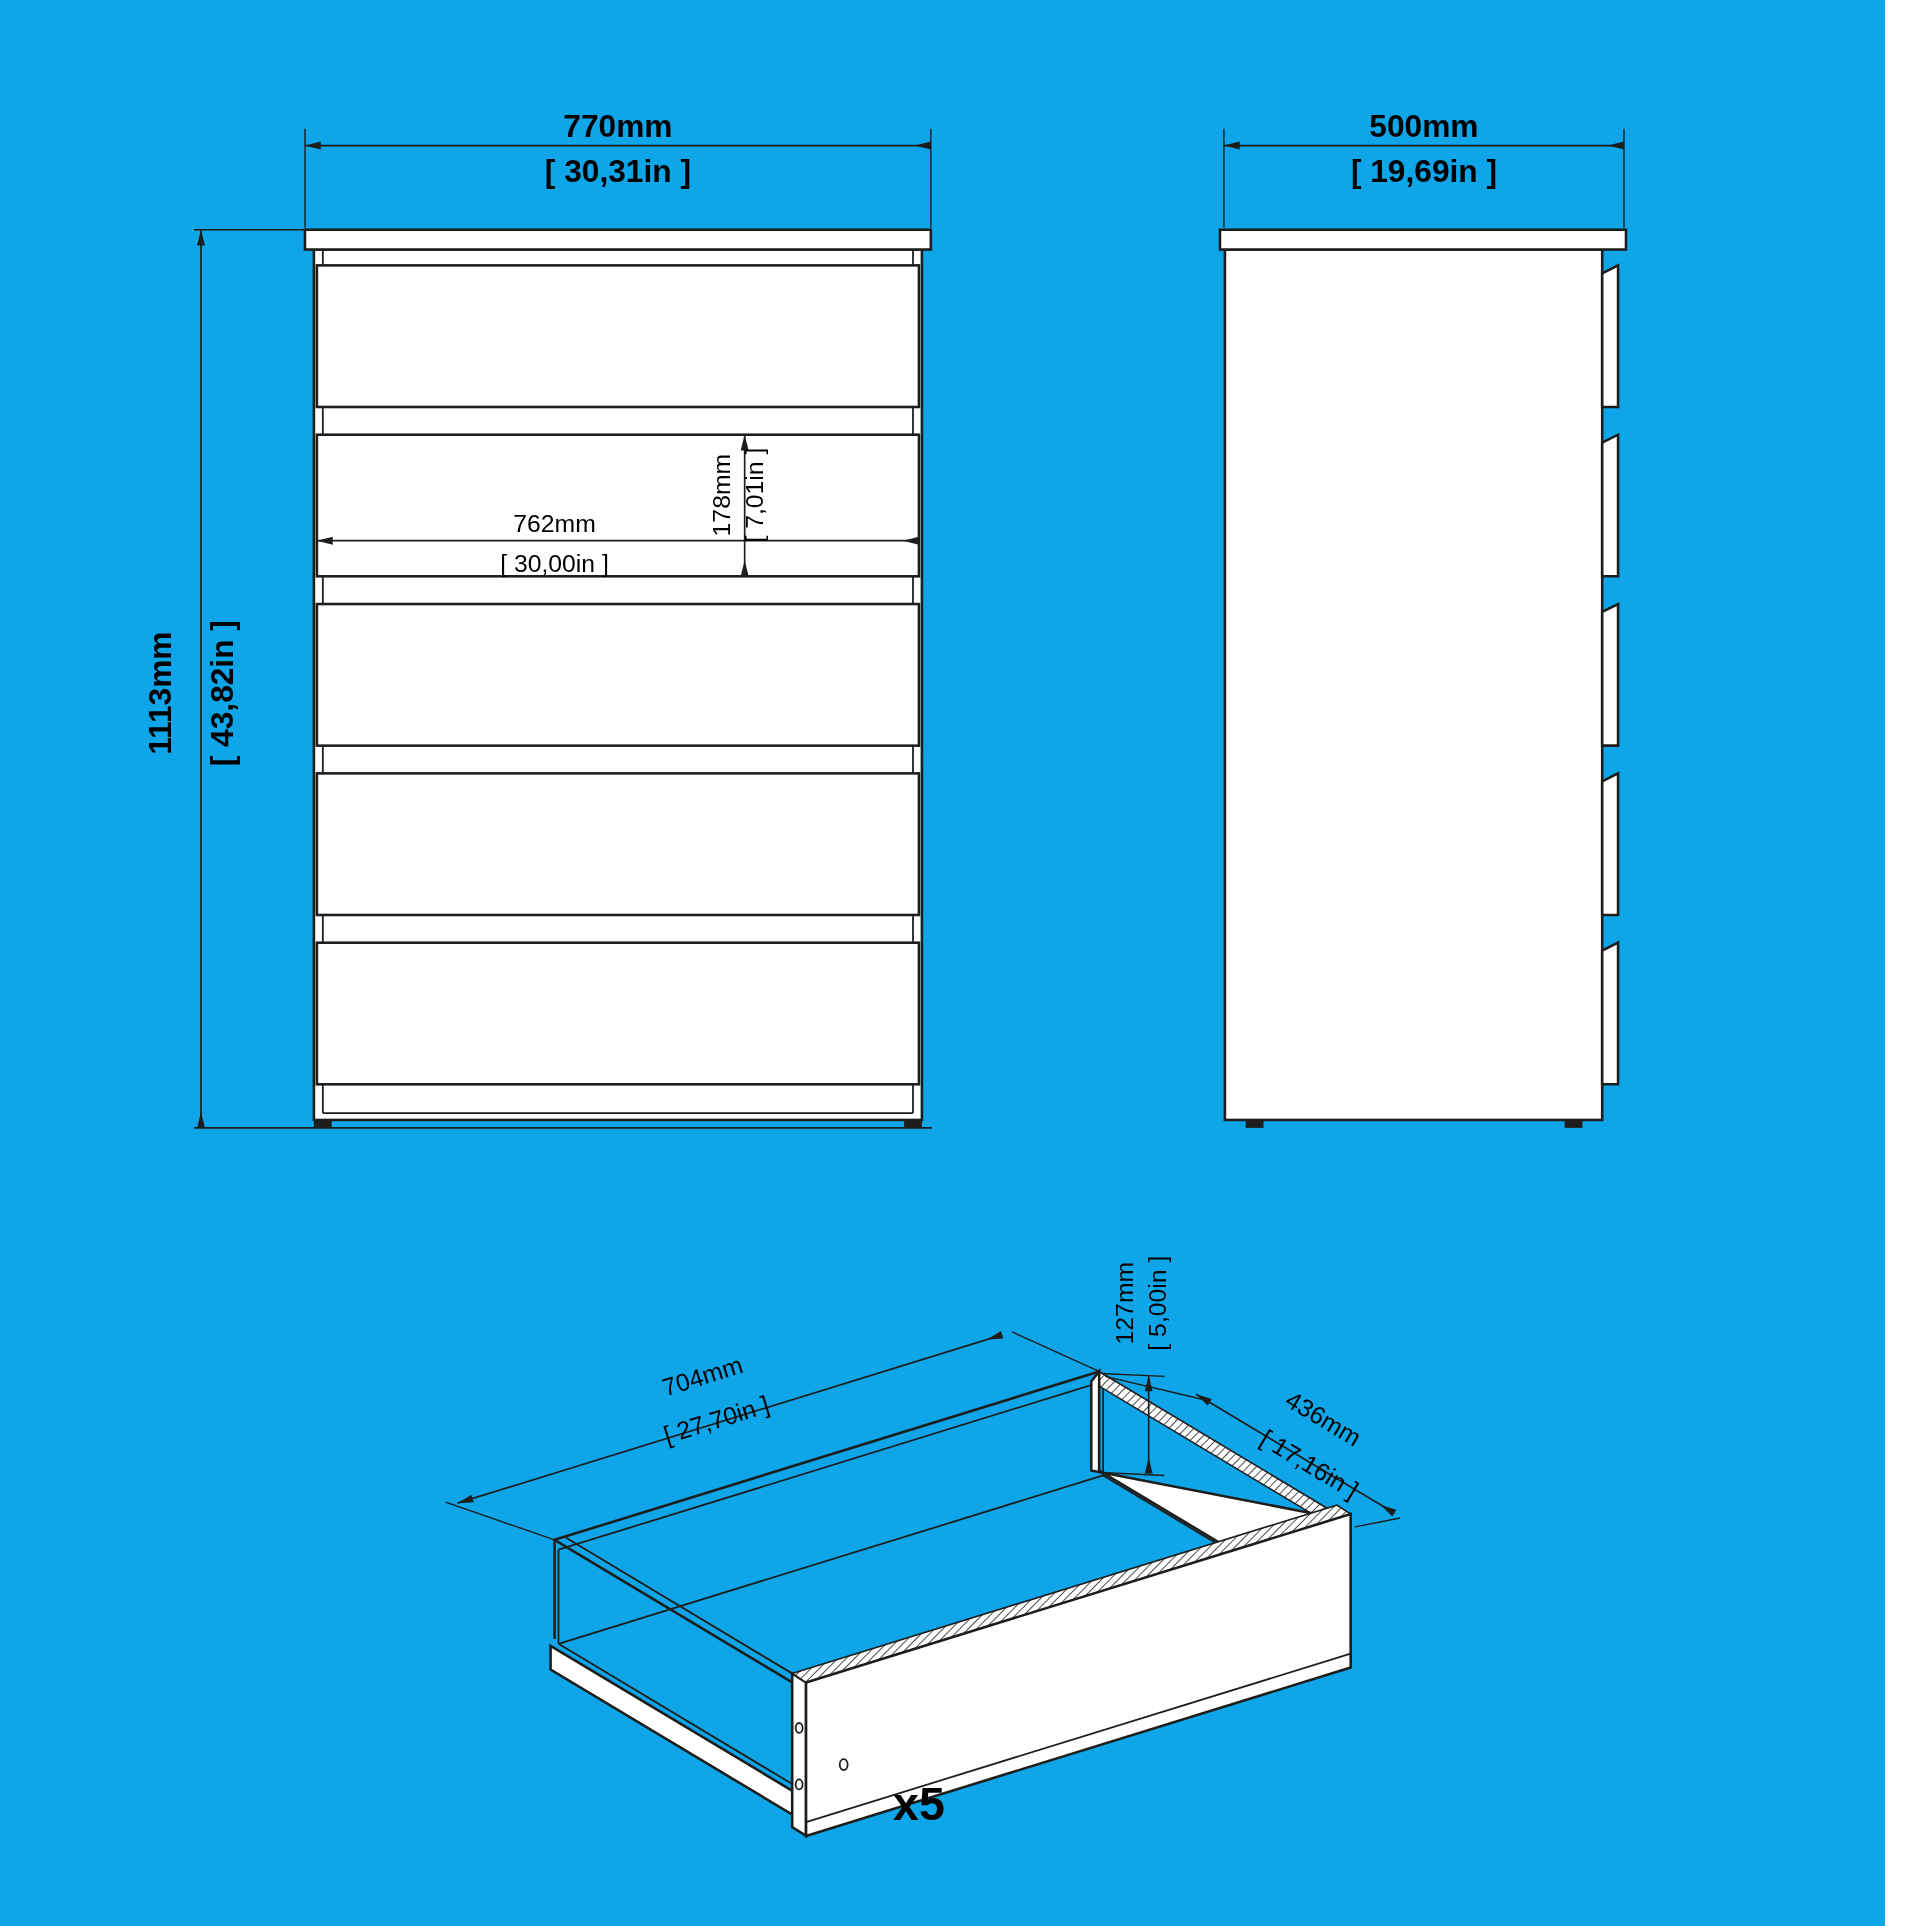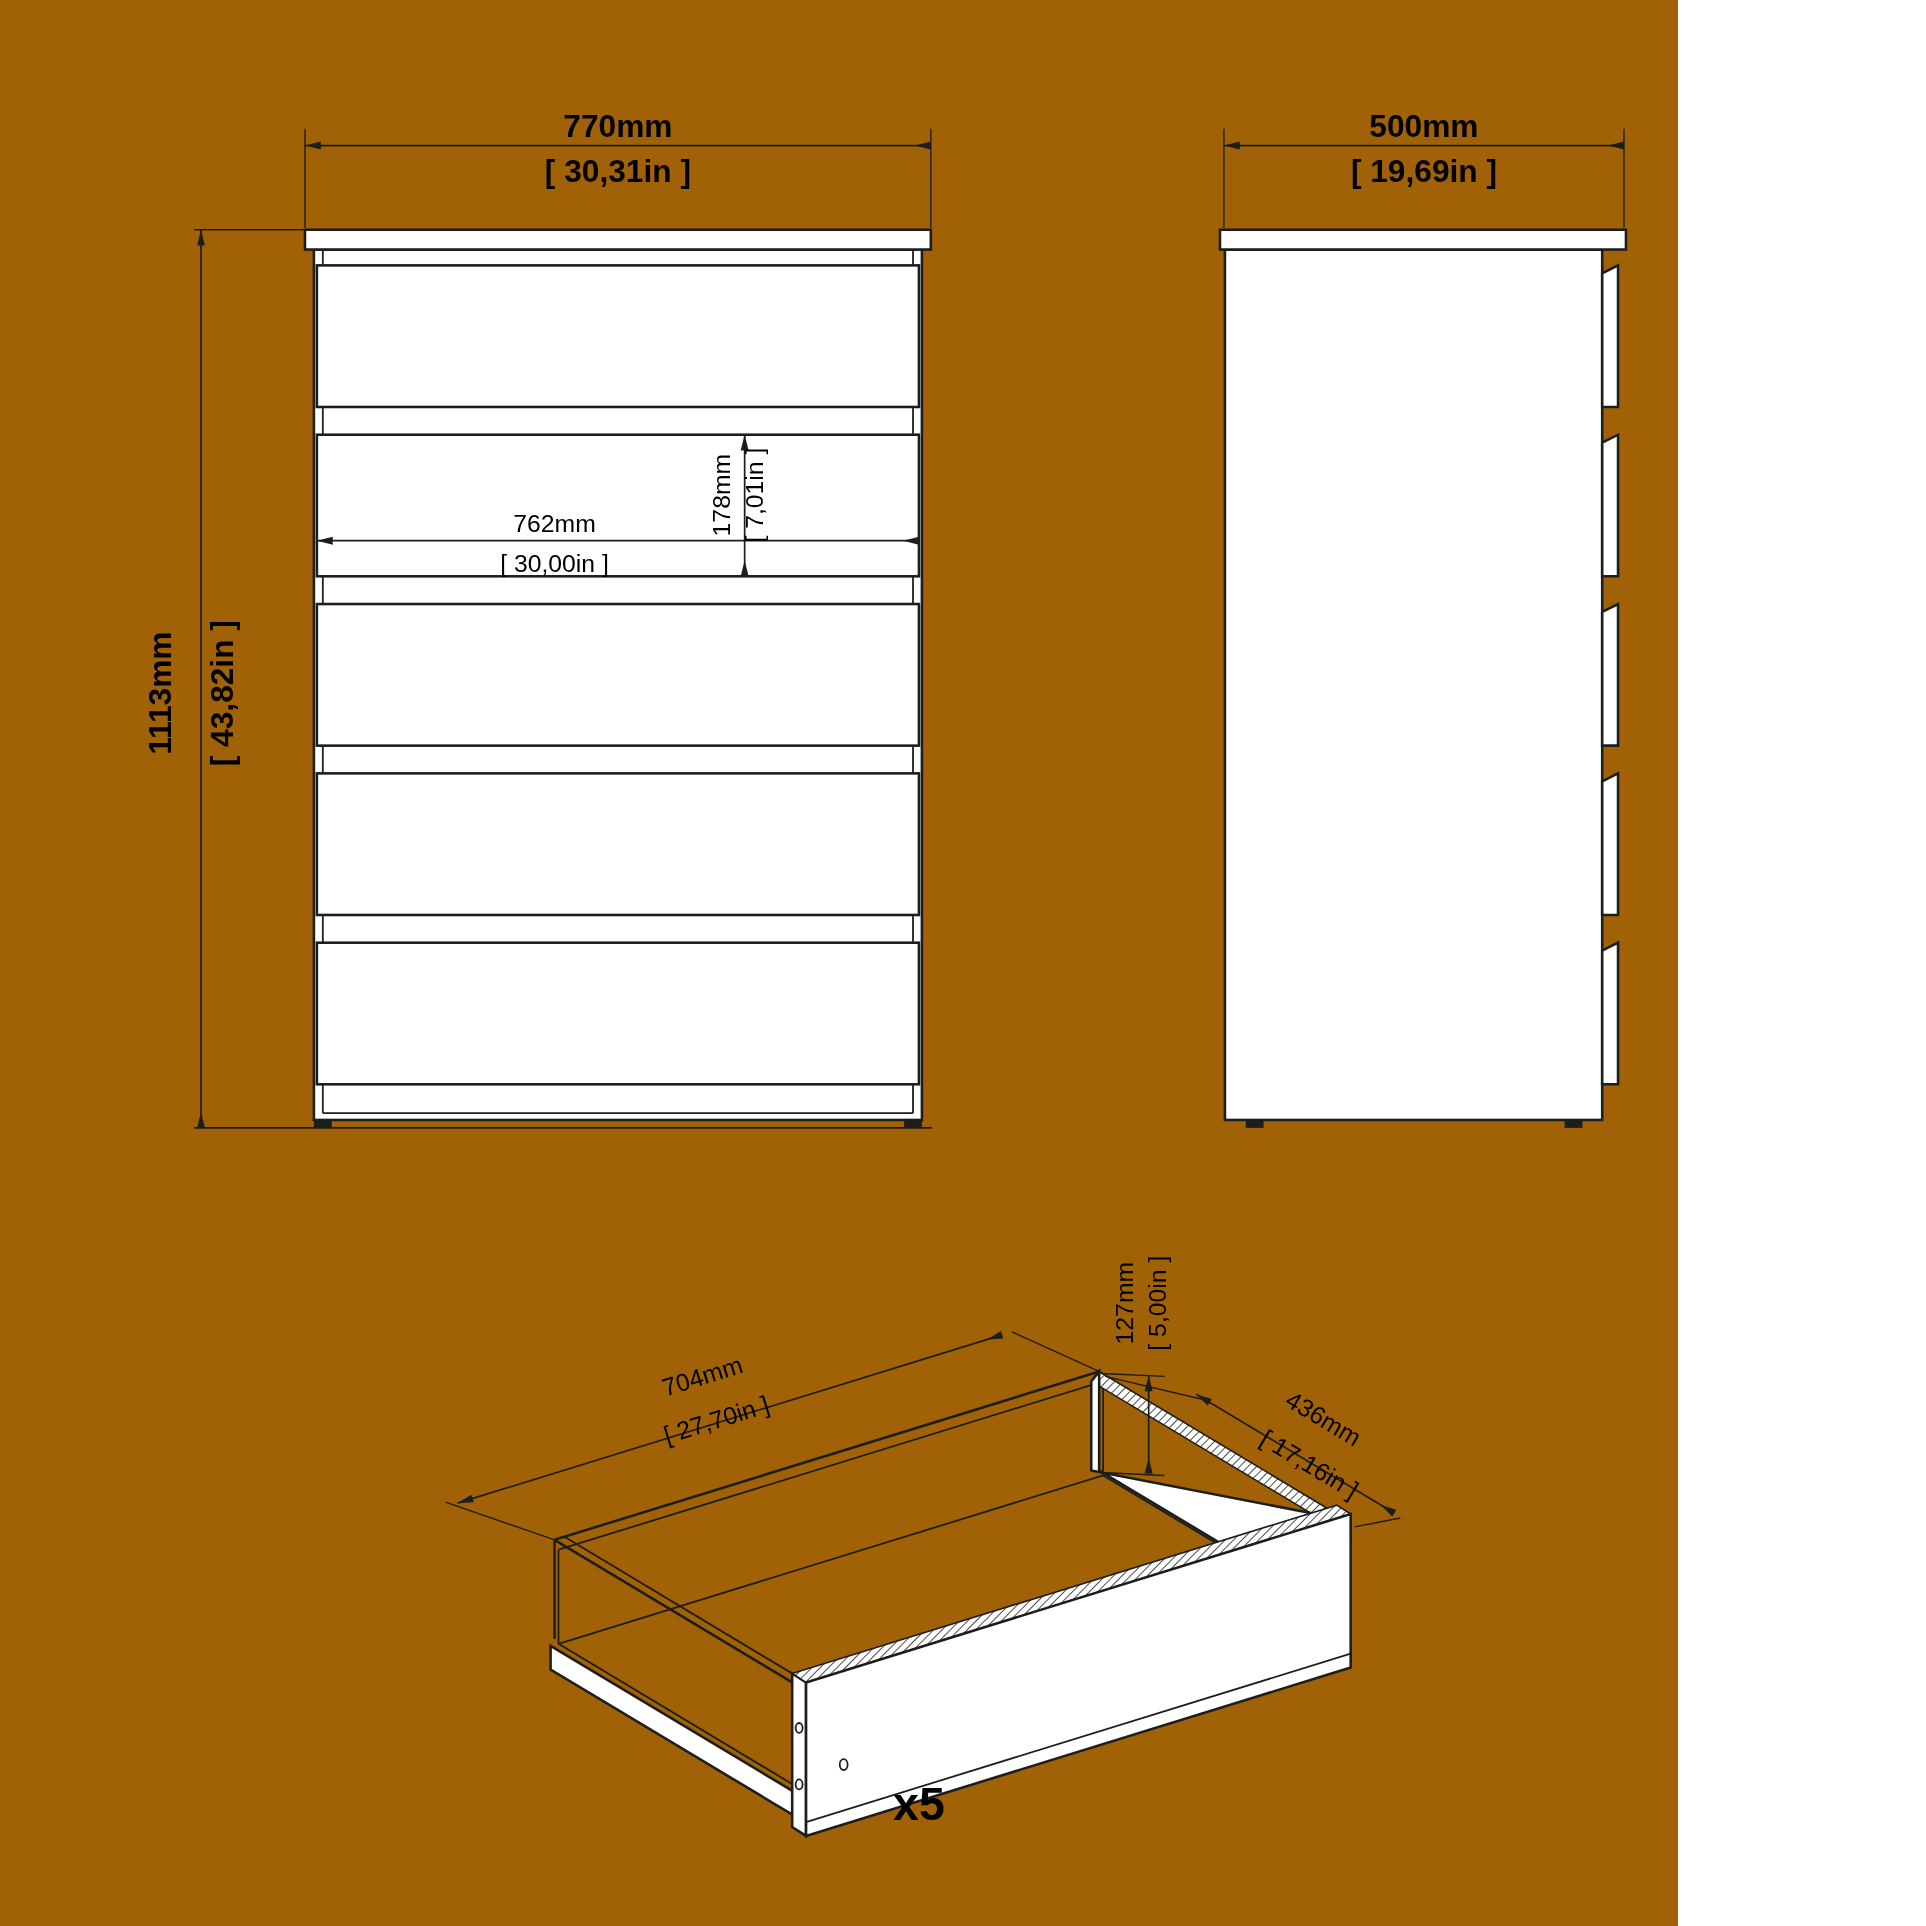--- a/index.html
+++ b/index.html
@@ -1,16 +1,16 @@
 <!DOCTYPE html>
 <html><head>
 <meta charset="utf-8">
 <style>
   html,body{margin:0;padding:0;background:#ffffff;}
-  .canvas{position:relative;width:1678px;height:1927px;background:#a16207;overflow:hidden;}
+  .canvas{position:relative;width:1885px;height:1927px;background:#0ea5e9;overflow:hidden;}
   svg{display:block;}
   .geo{fill:#ffffff;stroke:#1d1d1b;stroke-width:2.6;}
   .geoline{stroke:#1d1d1b;stroke-width:2.6;fill:none;}
   .thin{stroke:#1d1d1b;stroke-width:1.8;fill:none;}
   .ext{stroke:#1d1d1b;stroke-width:1.4;fill:none;}
   .dimline{stroke:#1d1d1b;stroke-width:1.7;fill:none;}
   .foot{fill:#1d1d1b;stroke:none;}
   .hatchq{fill:url(#hatch);stroke:#1d1d1b;stroke-width:1.6;}
   text{fill:#000000;font-family:"Liberation Sans","DejaVu Sans",sans-serif;}
   .dimbold{font-size:32px;font-weight:700;text-anchor:middle;}

